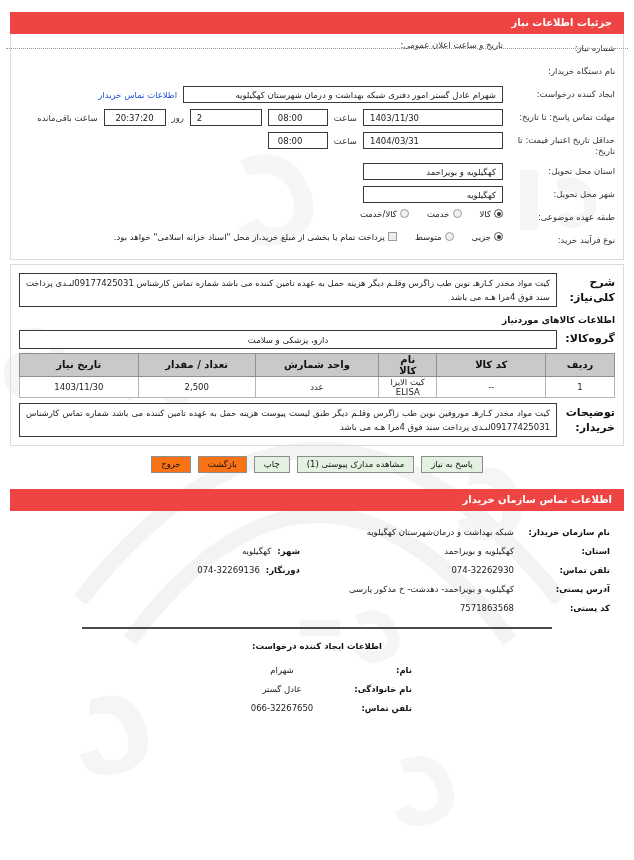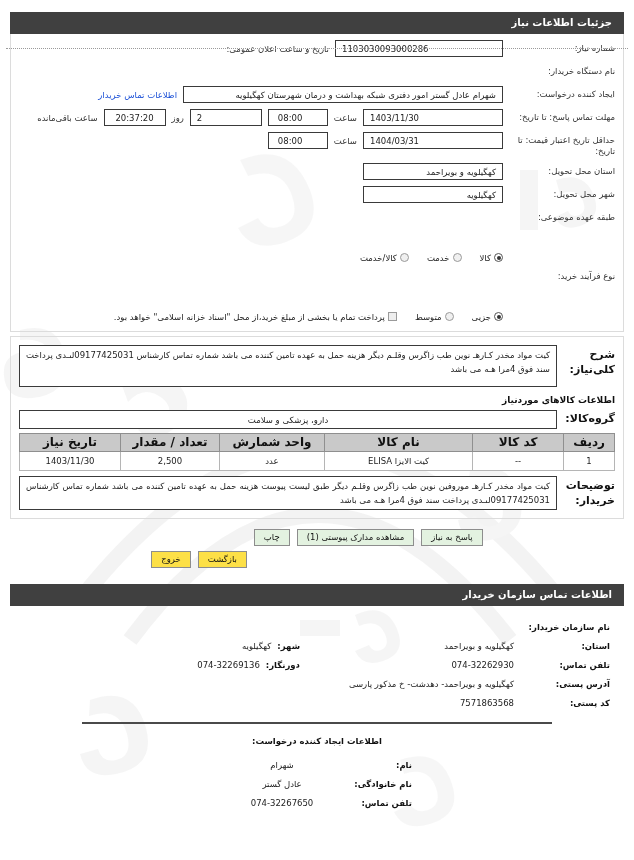--- a/index.html
+++ b/index.html
@@ -39,21 +39,21 @@
 
   .topline {
     position: absolute;
     top: 36px; left: 6px; right: 6px;
     border-top: 1px dotted #9a9a9a;
     height: 0;
   }
 
   
   .bar {
-    background: #404040;
+    background: #ef4444;
     color: #ffffff;
     height: 22px;
     line-height: 22px;
     padding: 0 12px;
     font-size: 10px;
     font-weight: bold;
     text-align: right;
     box-sizing: border-box;
     margin-top: 12px;
   }
@@ -108,21 +108,21 @@
   .w-time   { width: 60px; padding-left: 9px; }
   .w-days   { width: 72px; }
   .w-rem    { width: 62px; }
   .w-prov   { width: 140px; }
 
   .inline-lbl { font-size: 8.5px; color: #333; white-space: nowrap; }
   .link { color: #1a4fd6; font-size: 8.5px; white-space: nowrap; cursor: pointer; }
 
   
   .radios { display: flex; align-items: center; gap: 4px; font-size: 8.5px; }
-  .radios .grp { display: flex; align-items: center; gap: 3px; margin-left: 14px; margin-top: 44px; }
+  .radios .grp { display: flex; align-items: center; gap: 3px; margin-left: 14px; }
   .rd {
     width: 9px; height: 9px; border-radius: 50%;
     border: 1px solid #9a9a9a; background: #f0f0f0;
     display: inline-block; box-sizing: border-box; position: relative;
   }
   .rd.on { background: #fff; border-color: #555; }
   .rd.on::after {
     content: ""; position: absolute; inset: 1.5px;
     border-radius: 50%; background: #333;
   }
@@ -165,22 +165,22 @@
     font-size: 8.5px;
     margin-top: 4px;
     background: #fff;
   }
   table.goods th {
     background: #c9c9c9;
     border: 1px solid #8f8f8f;
     height: 17px;
     font-weight: bold;
     color: #111;
-    font-size: 12px;
-    padding: 0 9px;
+    font-size: 10px;
+    padding: 0 20px;
   }
   table.goods td {
     border: 1px solid #b5b5b5;
     height: 18px;
     text-align: center;
     padding: 0 3px;
     background: #fff;
   }
 
   
@@ -195,21 +195,21 @@
     height: 17px;
     line-height: 15px;
     padding: 0 9px;
     border: 1px solid #8d8d8d;
     box-sizing: border-box;
     cursor: pointer;
     white-space: nowrap;
     text-align: center;
   }
   .btn.green { background: #e3f2e0; color: #111; }
-  .btn.red   { background: #fde047; color: #111; margin-top: 22px; }
+  .btn.red   { background: #f97316; color: #111; }
 
   
   .crow {
     display: flex;
     align-items: baseline;
     margin-bottom: 9px;
     font-size: 8.5px;
   }
   .clabel {
     width: 96px; flex: 0 0 96px;
@@ -269,21 +269,20 @@
 
   <div class="topline"></div>
 
   <div class="bar">جزئیات اطلاعات نیاز</div>
 
   <div class="panel">
 
     <div class="frow">
       <div class="flabel">شماره نیاز:</div>
       <div class="fval">
-        <div class="box w-need num">1103030093000286</div>
         <span class="inline-lbl">تاریخ و ساعت اعلان عمومی:</span>
       </div>
     </div>
 
     <div class="frow">
       <div class="flabel">نام دستگاه خریدار:</div>
     </div>
 
     <div class="frow">
       <div class="flabel">ایجاد کننده درخواست:</div>
@@ -367,21 +366,21 @@
           </span>
         </div>
       </div>
     </div>
 
   </div>
 
   <div class="panel" style="border-top:1px solid #dcdcdc; margin-top:4px; padding:8px;">
     <div style="display:flex; align-items:flex-start;">
       <div class="lbl-bold" style="width:58px; flex:0 0 58px; padding-top:3px;">شرح کلی‌نیاز:</div>
-      <div class="tbox" style="flex:1; height:42px;">کیت مواد مخدر کـارهـ نوین طب زاگرس وقلـم دیگر هزینه حمل به عهده تامین کننده می باشد شماره تماس  کارشناس 09177425031لںـدی پرداخت سند فوق 4مرا هـه می باشد</div>
+      <div class="tbox" style="flex:1; height:34px;">کیت مواد مخدر کـارهـ نوین طب زاگرس وقلـم دیگر هزینه حمل به عهده تامین کننده می باشد شماره تماس  کارشناس 09177425031لںـدی پرداخت سند فوق 4مرا هـه می باشد</div>
     </div>
 
     <div class="sec-title">اطلاعات کالاهای موردنیاز</div>
 
     <div style="display:flex; align-items:center; margin-bottom:4px;">
       <div class="lbl-bold" style="width:58px; flex:0 0 58px;">گروه‌کالا:</div>
       <div class="box" style="flex:1; height:19px; line-height:18px;text-align:center;">دارو، پزشکی و سلامت</div>
     </div>
 
     <table class="goods">
@@ -420,20 +419,21 @@
     <div class="btn red">بازگشت</div>
     <div class="btn red">خروج</div>
   </div>
 
   <div class="bar" style="margin-top:16px;">اطلاعات تماس سازمان خریدار</div>
 
   <div style="padding:16px 14px 0 14px;">
 
     <div class="crow">
       <div class="clabel">نام سازمان خریدار:</div>
+      <div class="cvalue" style="min-width:260px;">شبکه بهداشت و درمان‌شهرستان کهگیلویه</div>
     </div>
 
     <div class="crow">
       <div class="clabel">استان:</div>
       <div class="cvalue" style="min-width:190px;">کهگیلویه و بویراحمد</div>
       <div class="clabel2">شهر:</div>
       <div class="cvalue2">کهگیلویه</div>
     </div>
 
     <div class="crow">
@@ -462,18 +462,18 @@
       <div class="cvalue">شهرام</div>
     </div>
 
     <div class="crow center-form">
       <div class="clabel">نام خانوادگی:</div>
       <div class="cvalue">عادل گستر</div>
     </div>
 
     <div class="crow center-form">
       <div class="clabel">تلفن تماس:</div>
-      <div class="cvalue ltr">074-32267650</div>
+      <div class="cvalue ltr">066-32267650</div>
     </div>
 
   </div>
 
 </div>
 
 </body></html>

